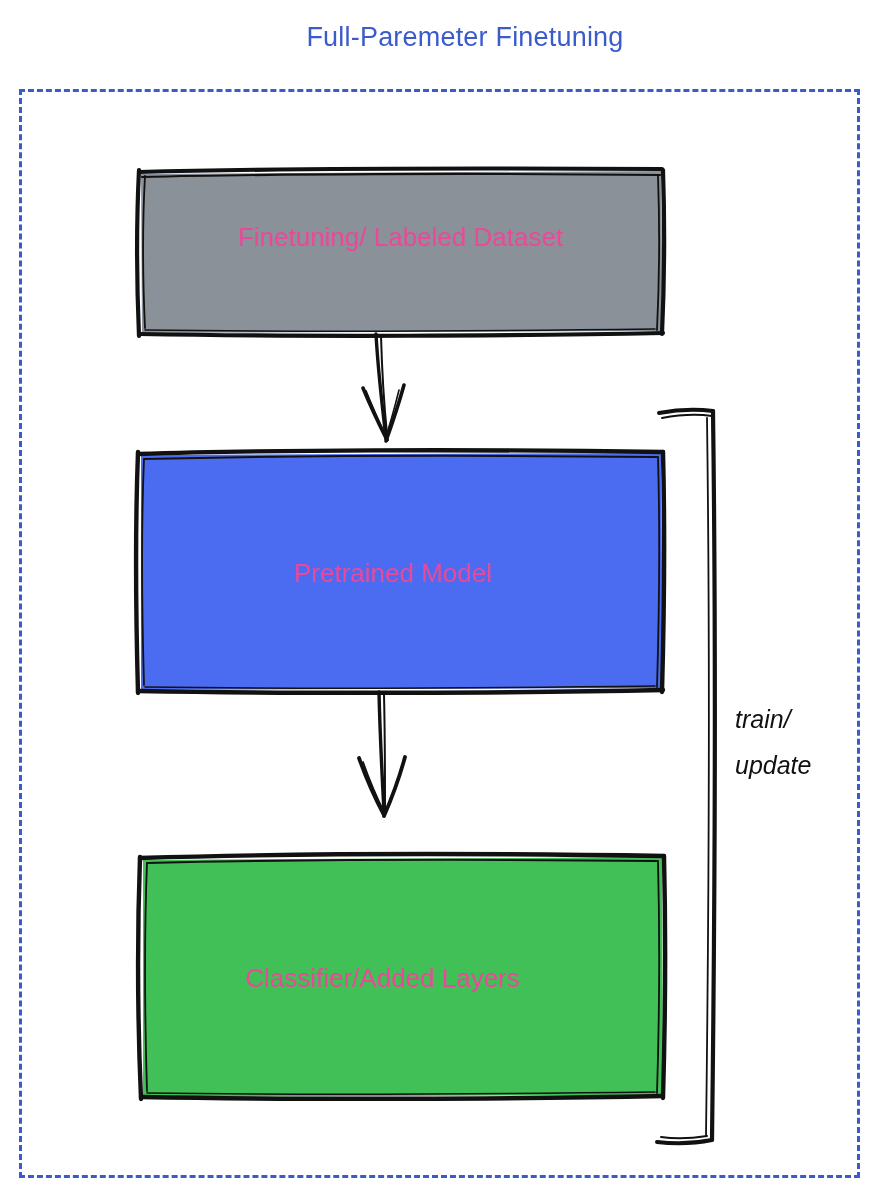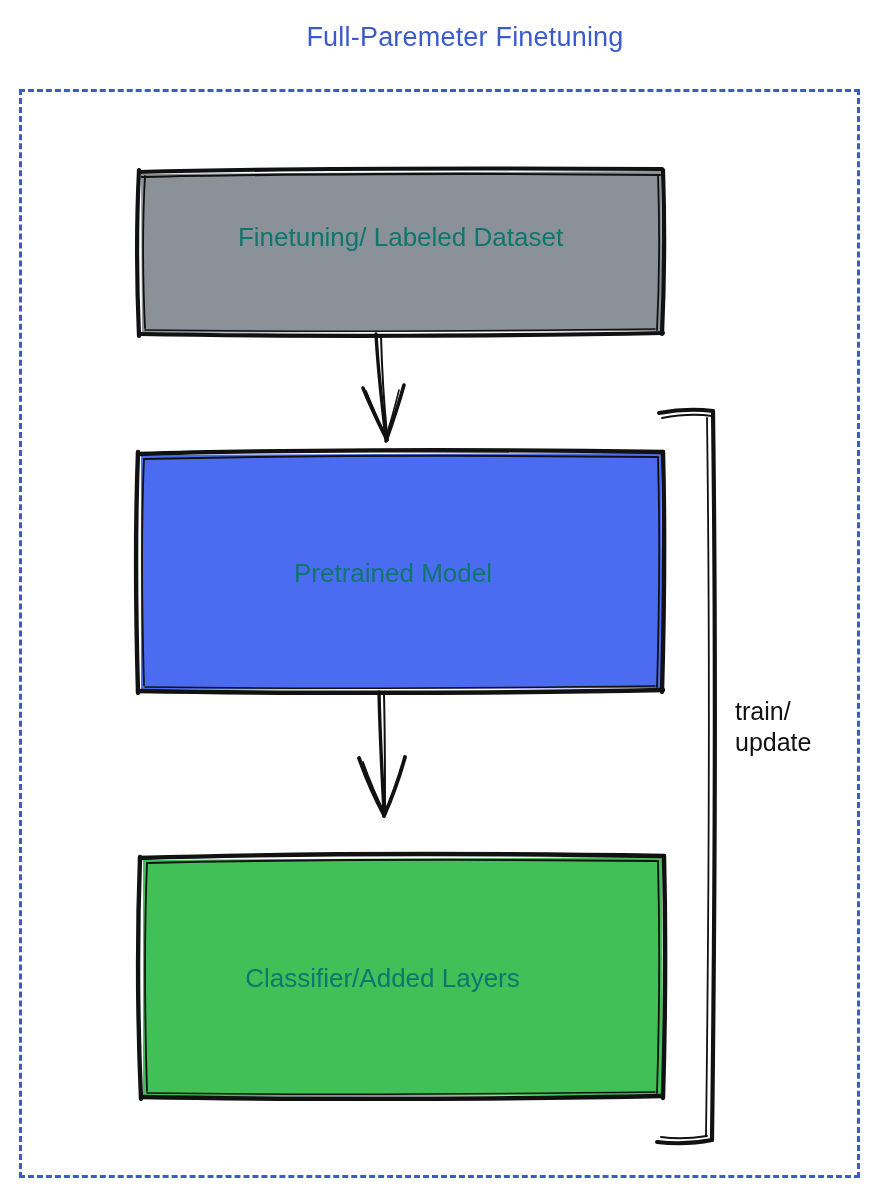--- a/index.html
+++ b/index.html
@@ -49,21 +49,21 @@
   #sketch-layer {
     position: absolute;
     left: 0;
     top: 0;
     width: 880px;
     height: 1200px;
   }
   
   .node-label {
     position: absolute;
-    color: #0f766e;
+    color: #ec4899;
     font-size: 26px;
     font-weight: 400;
     text-align: center;
     white-space: nowrap;
     pointer-events: none;
   }
   #label-dataset {
     left: 138px;
     top: 222px;
     width: 525px;
@@ -79,23 +79,24 @@
     width: 487px;
   }
   
   #loop-label {
     position: absolute;
     left: 735px;
     top: 696px;
     width: 120px;
     color: #111111;
     font-size: 25px;
-    line-height: 31px;
+    line-height: 46px;
     text-align: left;
     white-space: pre-line;
+    font-style: italic;
   }
 </style>
 </head>
 <body>
 
 <div id="canvas">
 
   <div id="diagram-title">Full-Paremeter Finetuning</div>
 
   <div id="dashed-container"></div>

